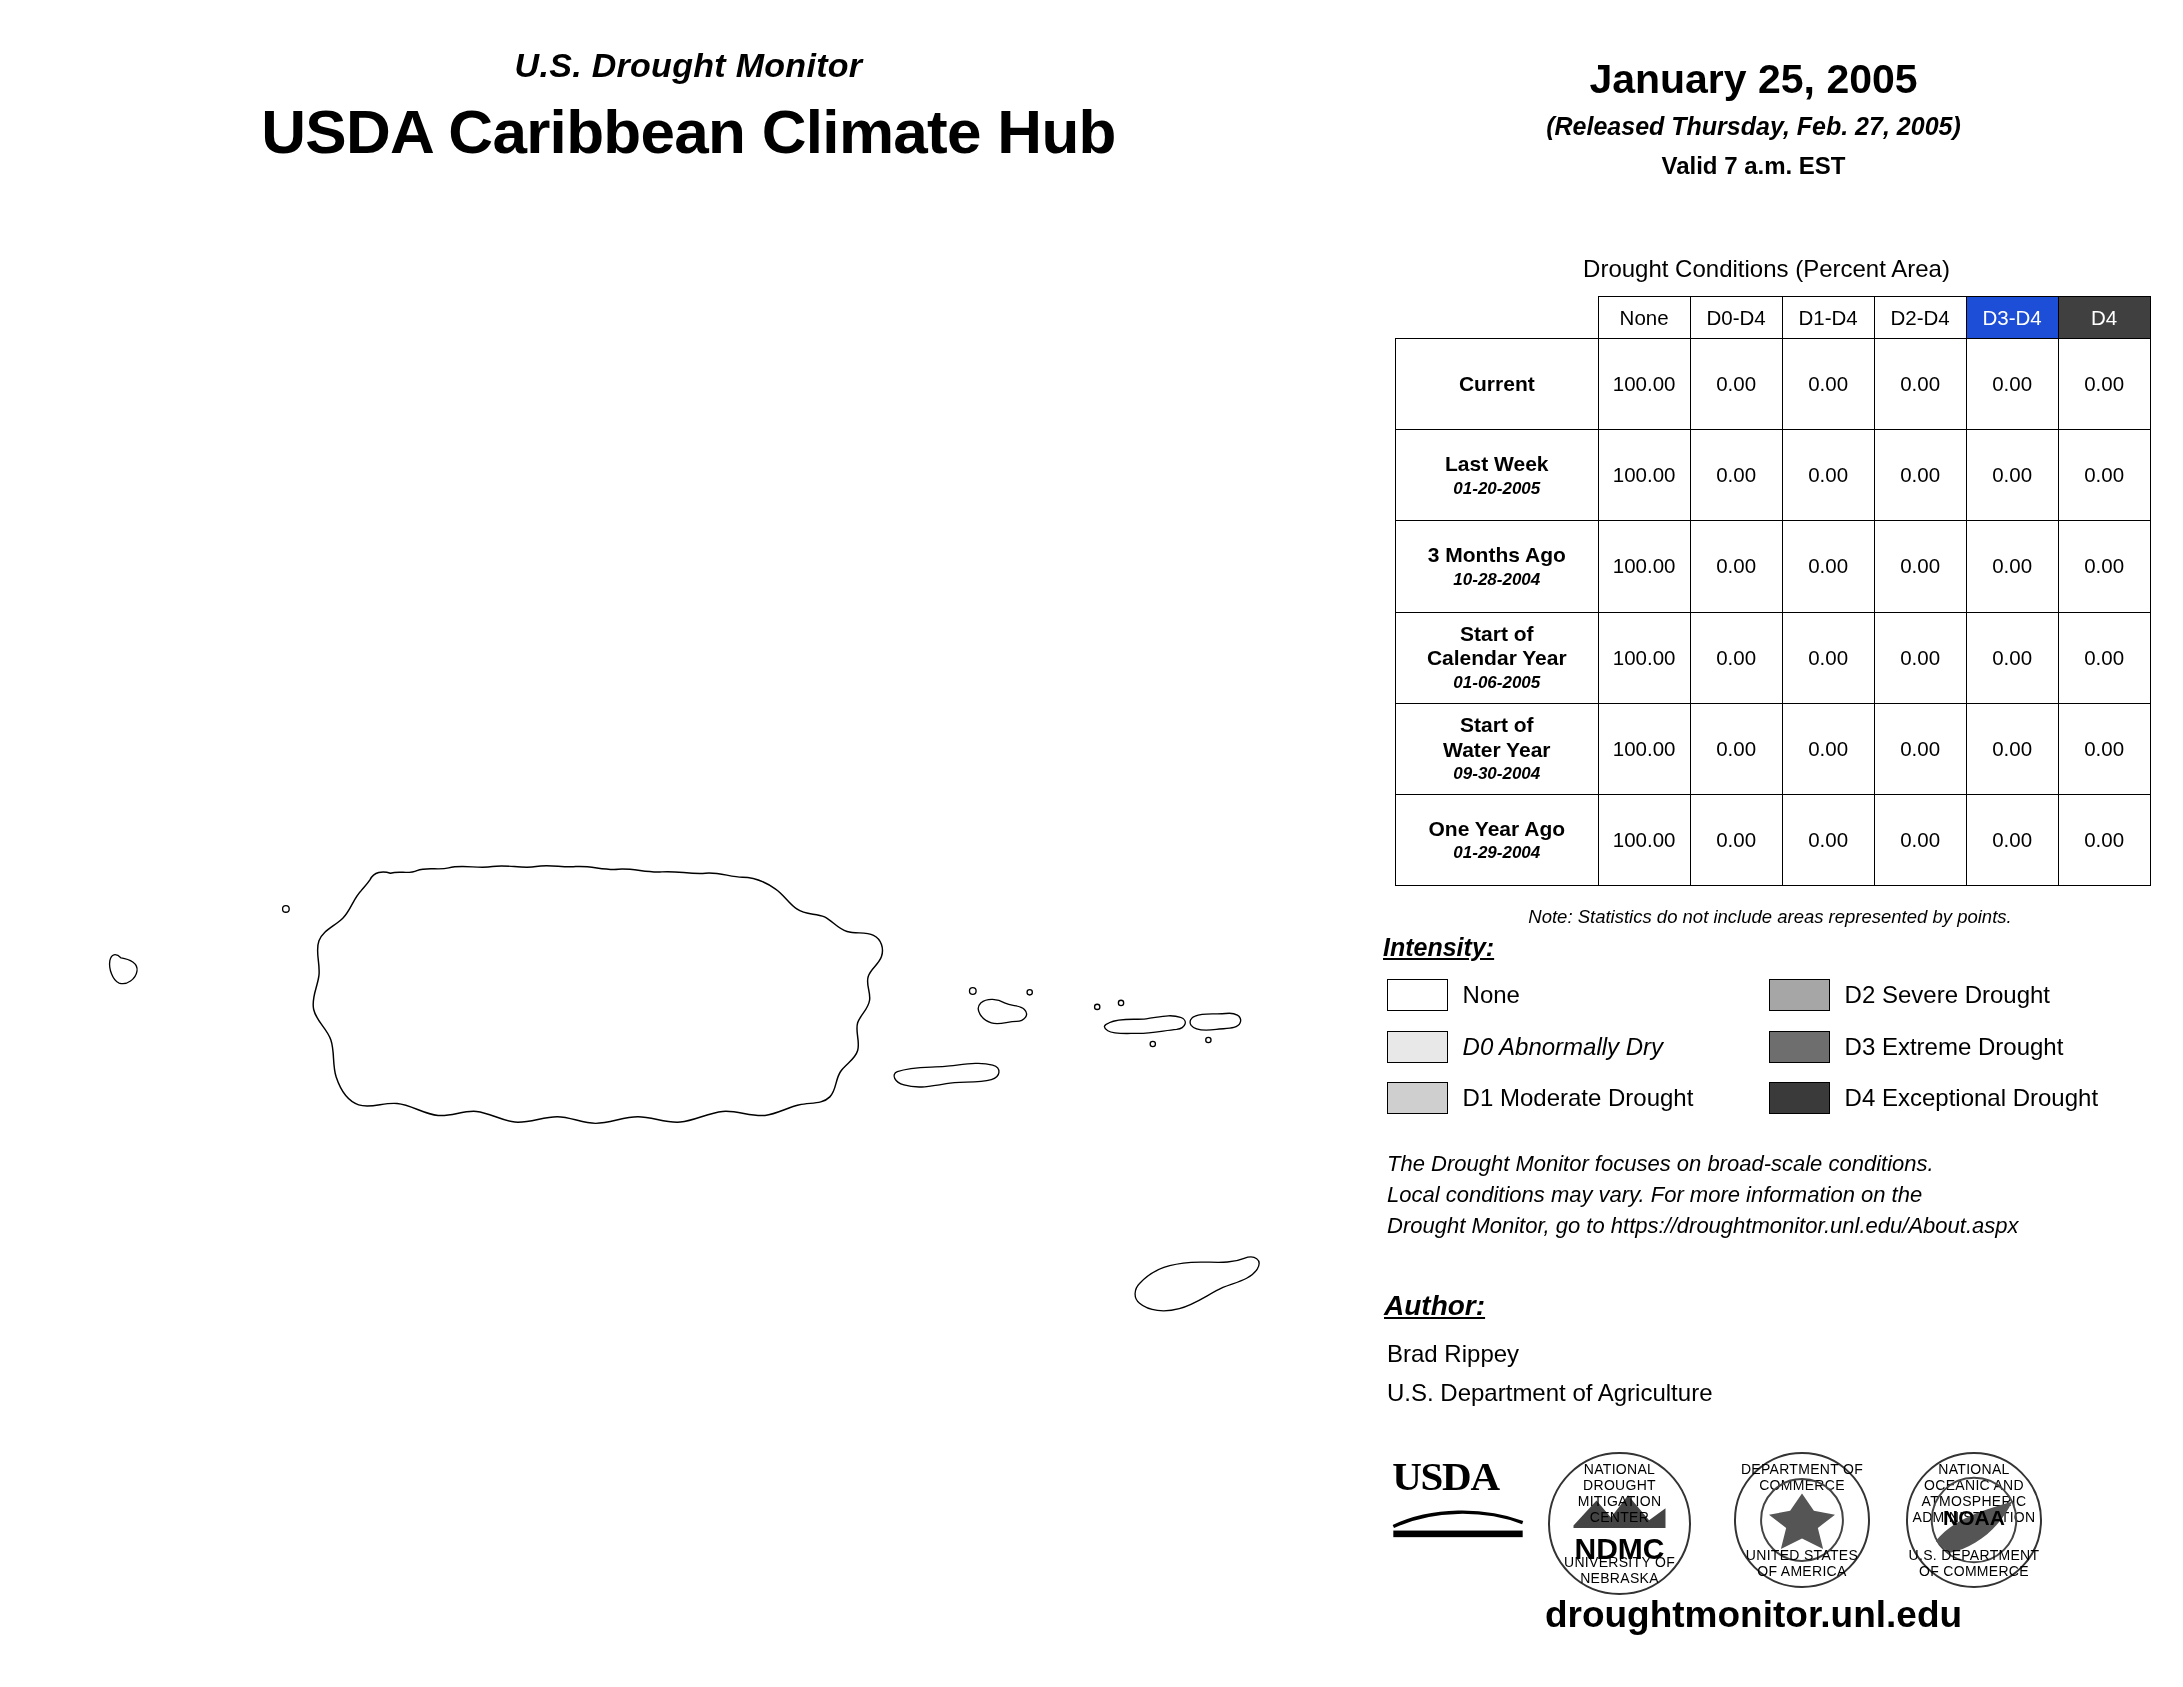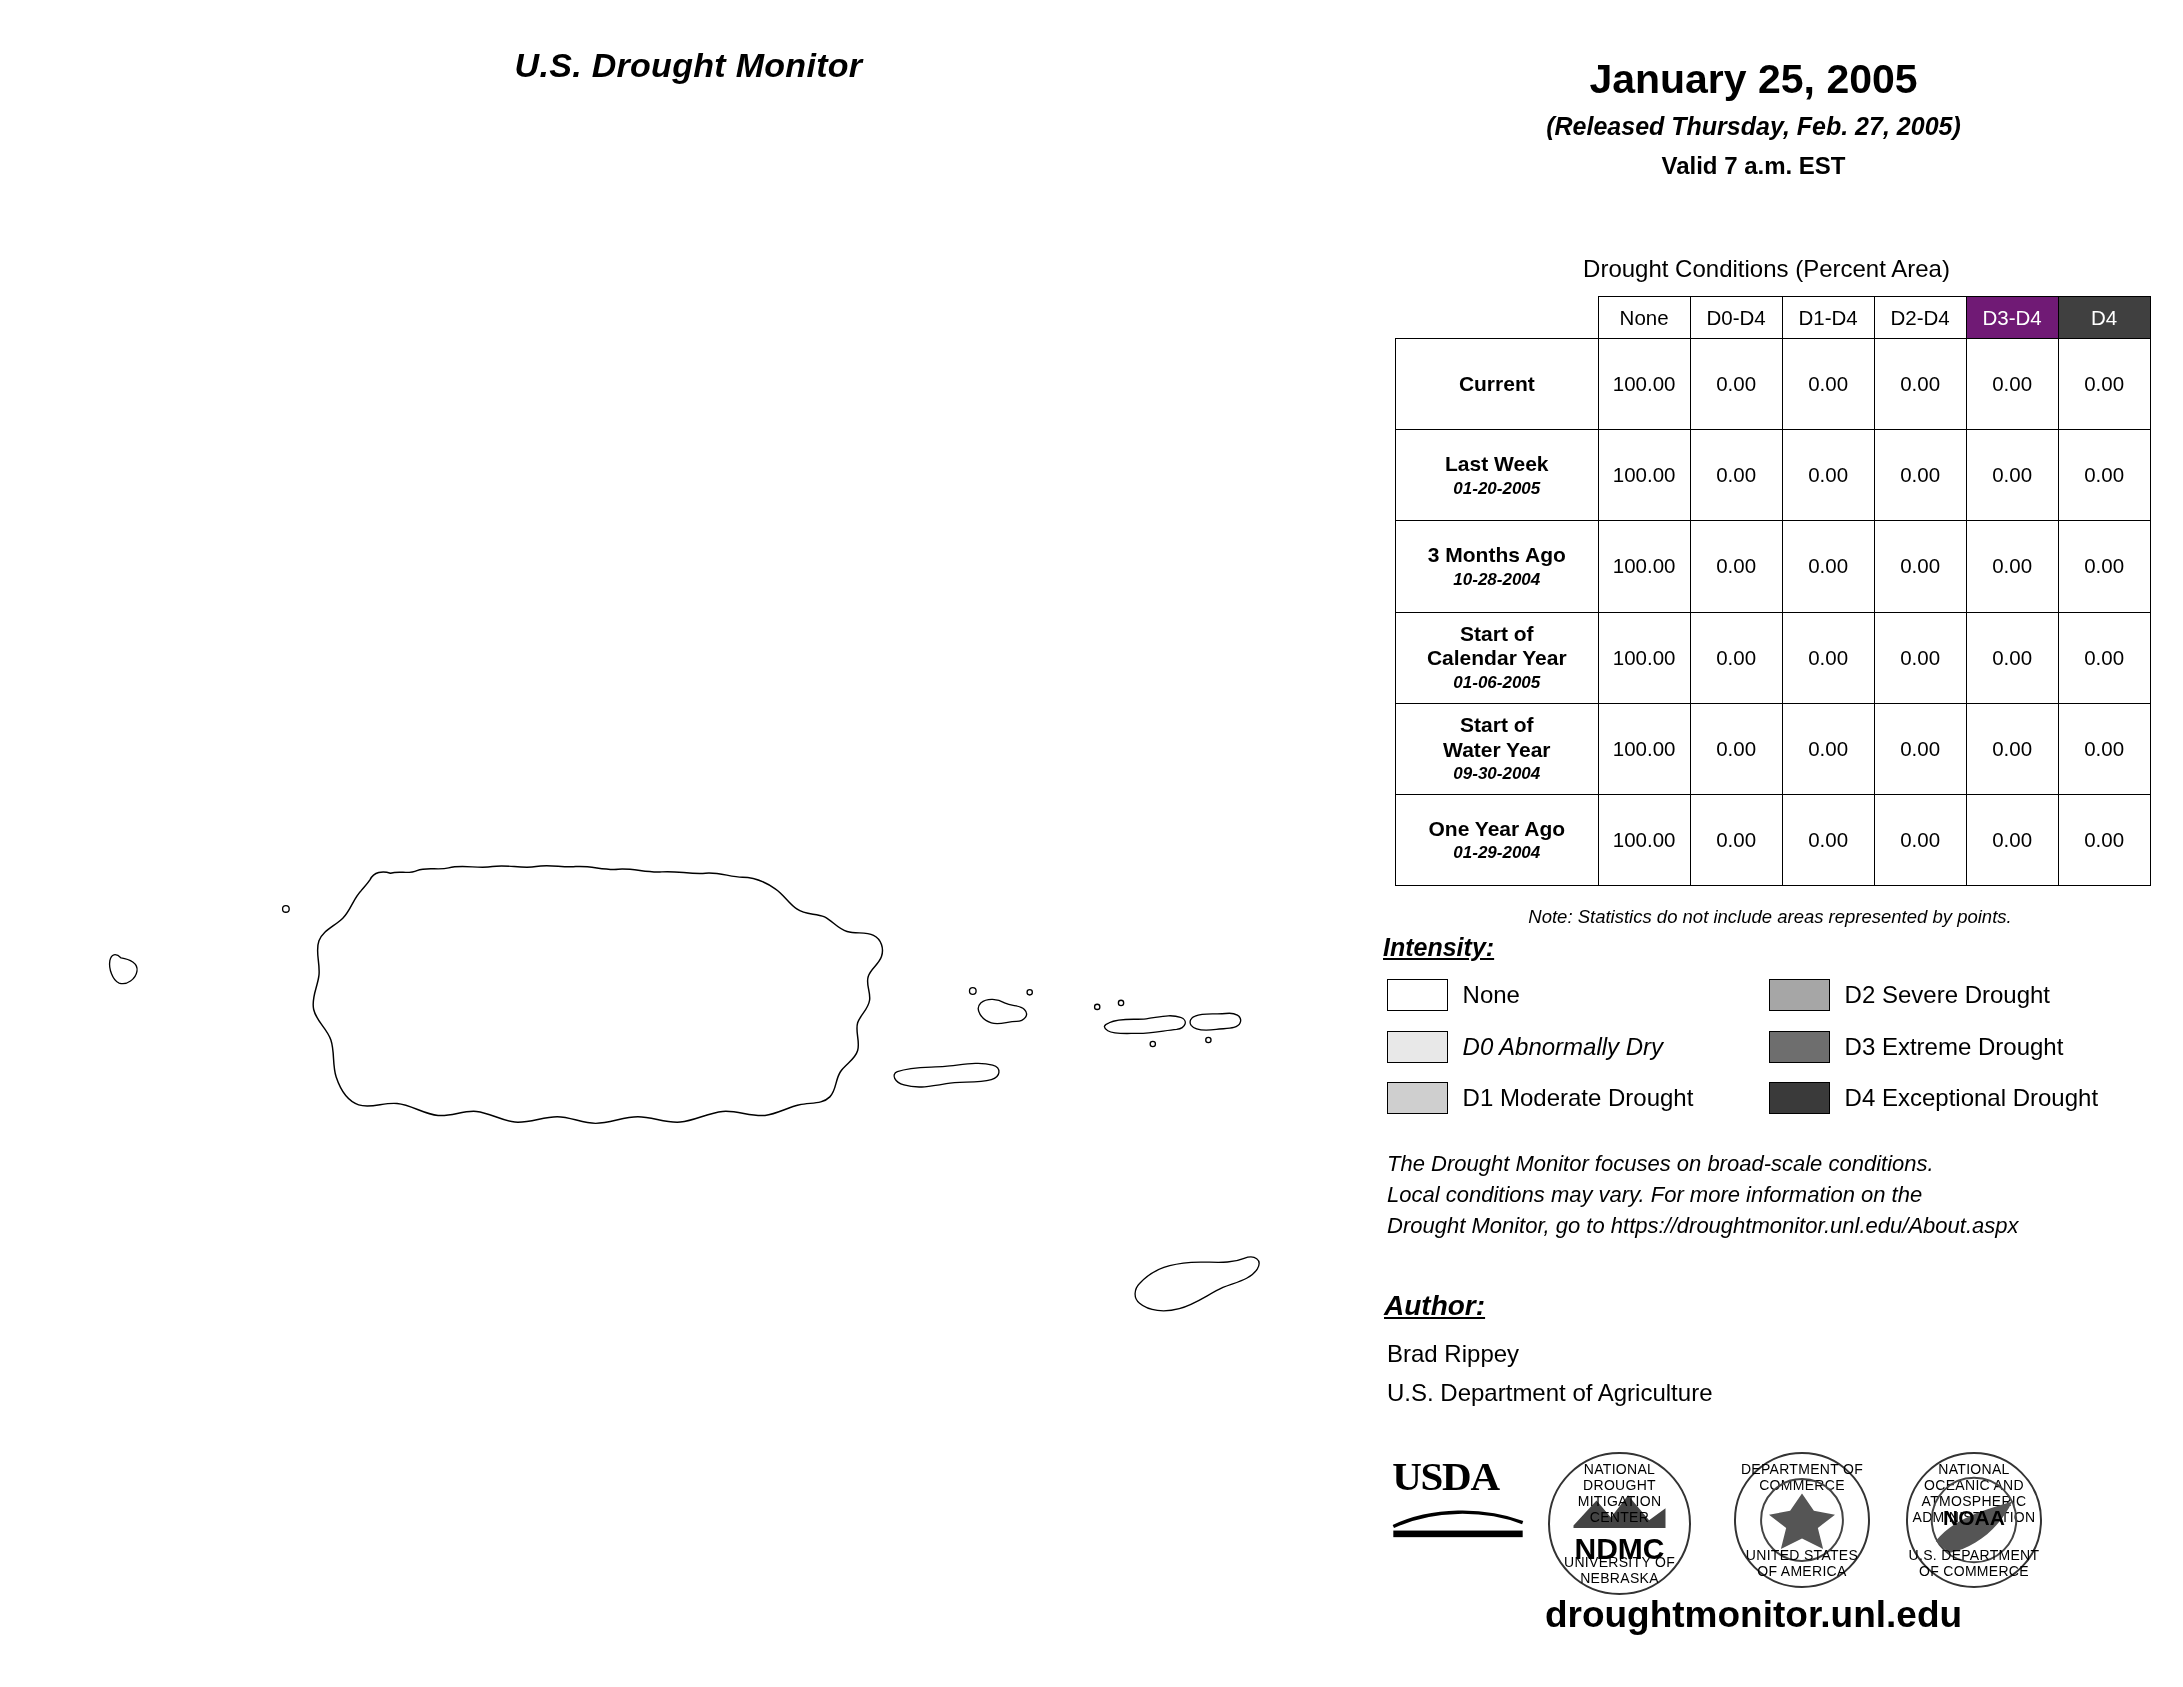--- a/index.html
+++ b/index.html
@@ -84,21 +84,21 @@
     height: 41px;
     font-weight: normal;
     font-size: 20.5px;
     text-align: center;
     min-width: 91px;
   }
   #stats-table thead th.corner {
     border: none;
     min-width: 191px;
   }
-  th.hdr-d3 { background: #701a75; color: #fff; }
+  th.hdr-d3 { background: #1d4ed8; color: #fff; }
   th.hdr-d4 { background: #404040; color: #fff; }
   #stats-table tbody td {
     text-align: center;
     height: 85px;
     vertical-align: middle;
   }
   #stats-table tbody td.rowlabel {
     width: 191px;
     text-align: center;
     padding: 2.6px 5.3px;
@@ -261,20 +261,21 @@
     width: 1350px;
     height: 1456px;
   }
   #map-svg { display: block; }
 </style>
 </head>
 <body>
 
 <div id="title-block">
   <div id="subtitle">U.S. Drought Monitor</div>
+  <div id="main-title">USDA Caribbean Climate Hub</div>
 </div>
 
 <div id="date-block">
   <div id="date-main">January 25, 2005</div>
   <div id="date-released">(Released Thursday, Feb. 27, 2005)</div>
   <div id="date-valid">Valid 7 a.m. EST</div>
 </div>
 
 <div id="table-caption">Drought Conditions (Percent Area)</div>
 

